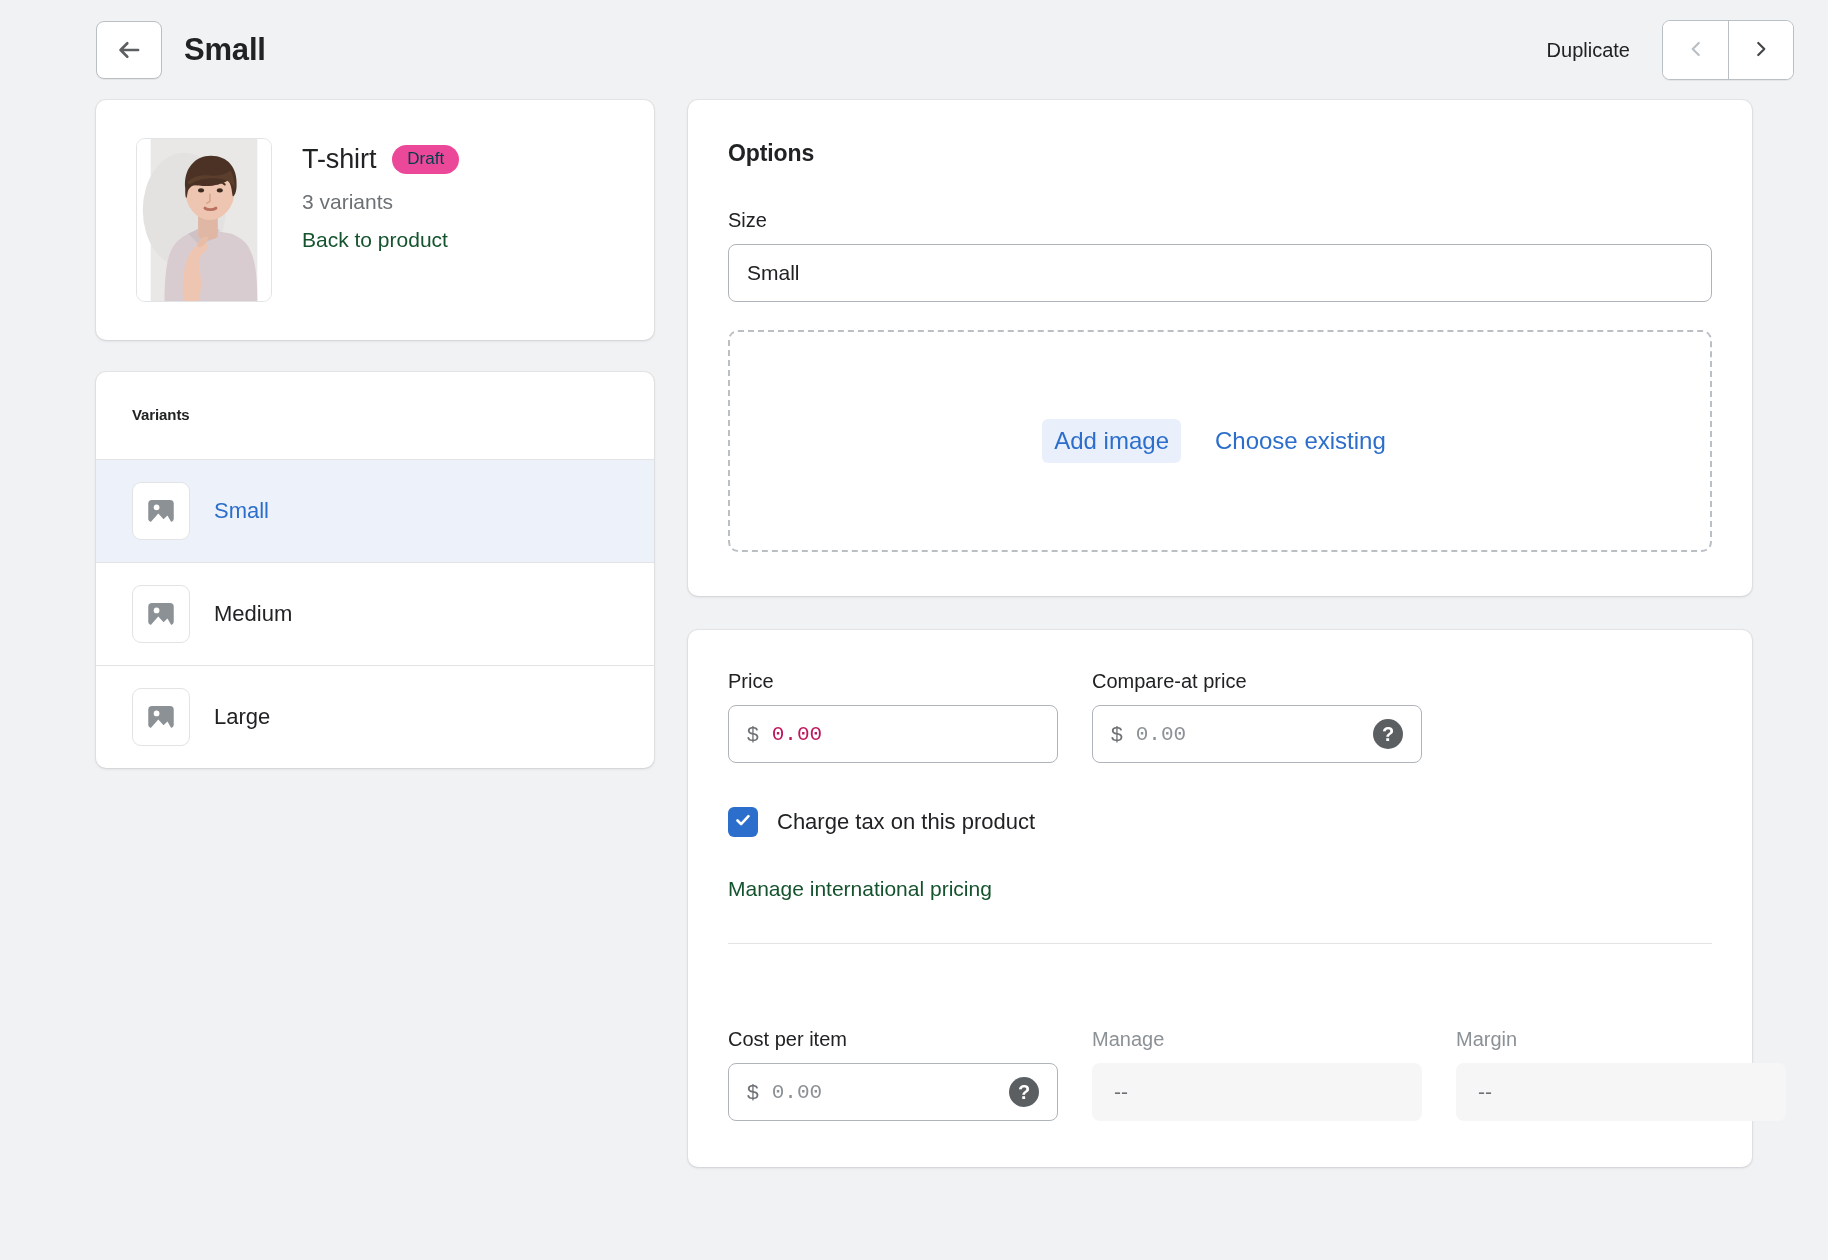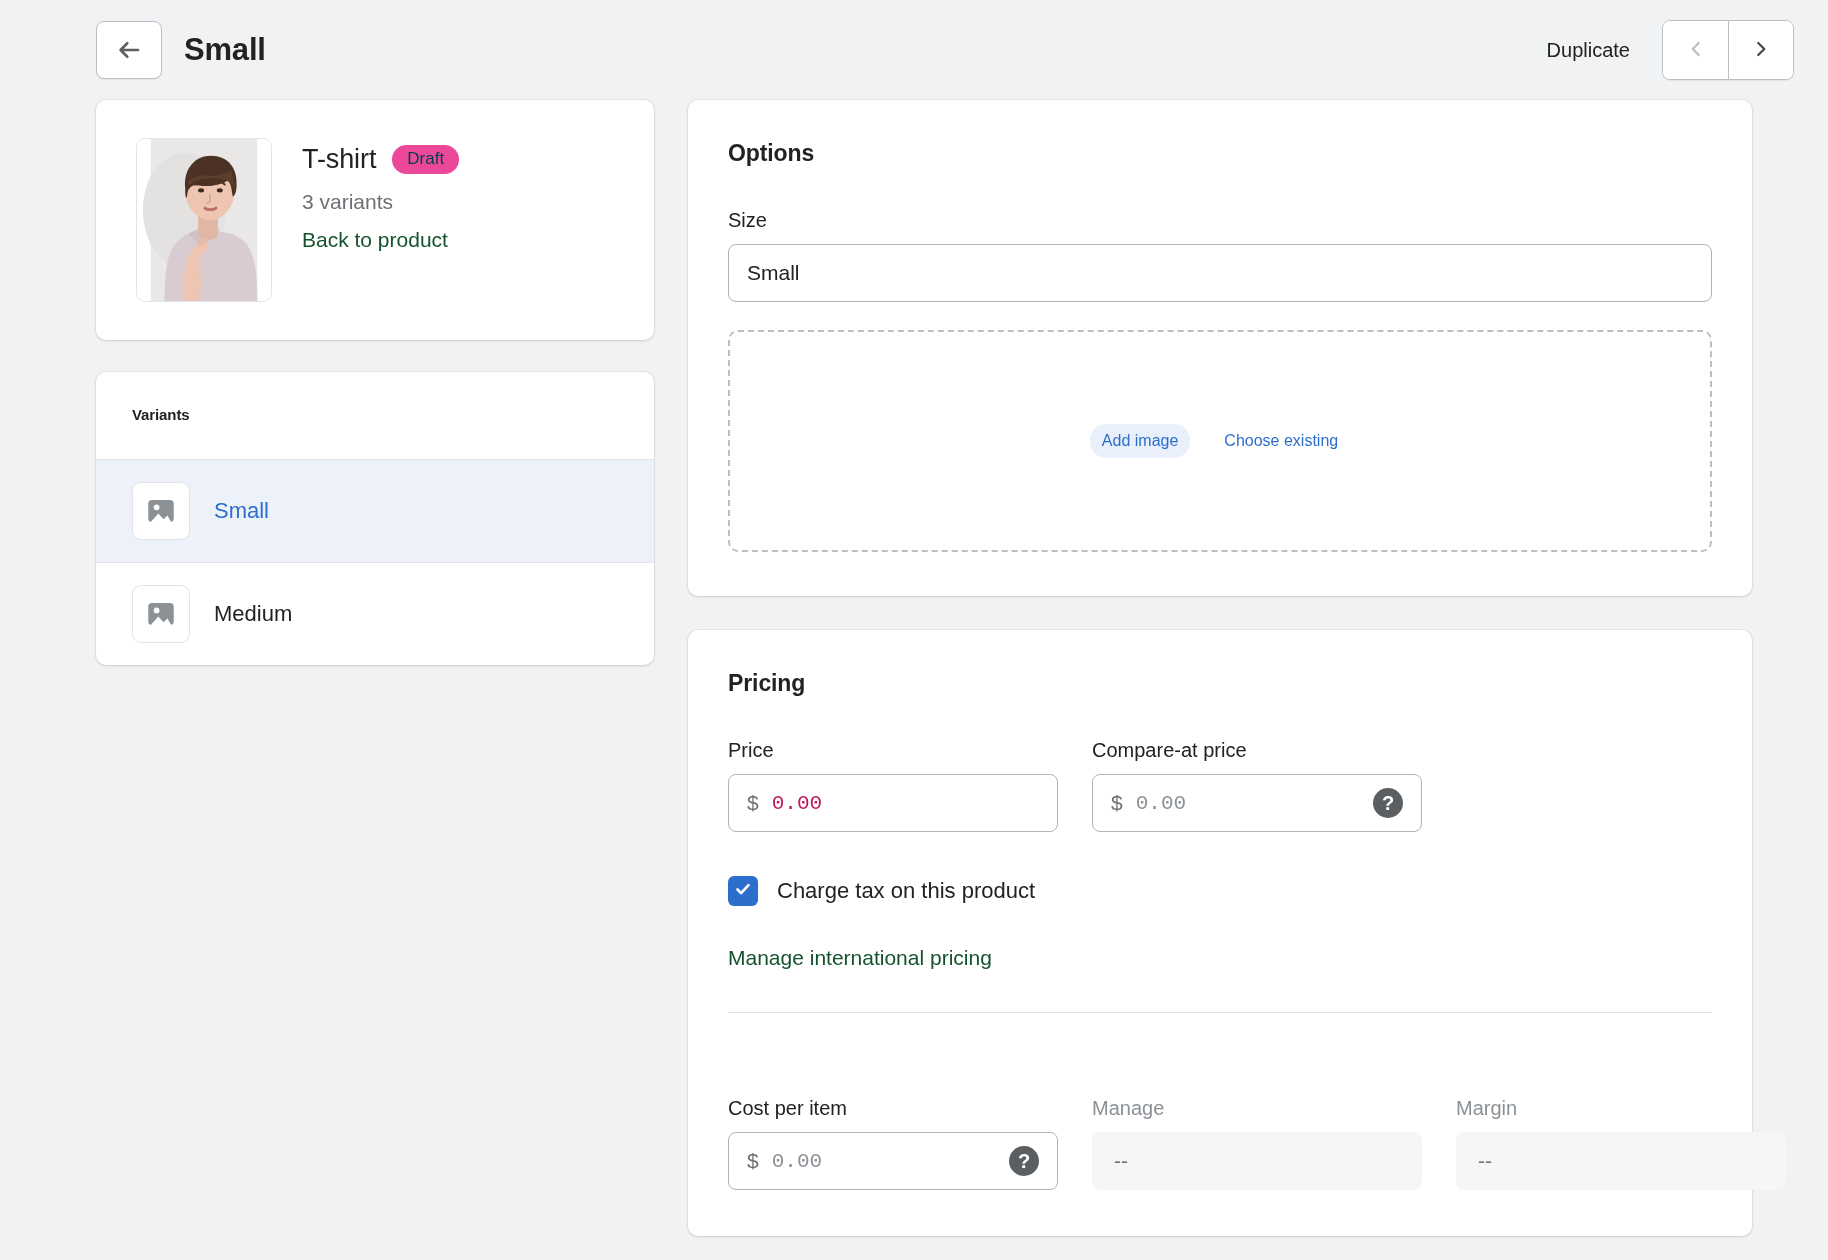--- a/index.html
+++ b/index.html
@@ -223,27 +223,27 @@
     height: 222px;
     border: 2px dashed #babfc4;
     border-radius: 10px;
     display: flex;
     align-items: center;
     justify-content: center;
     gap: 22px;
   }
   .btn-plain {
     font-family: inherit;
-    font-size: 16px;
+    font-size: 24px;
     color: #2c6ecb;
     background: none;
     border: none;
     cursor: pointer;
     padding: 8px 12px;
-    border-radius: 16px;
+    border-radius: 6px;
   }
   .btn-plain.hovered { background: #eaf0fb; }
 
   
   .pricing-card { margin-top: 34px; }
 
   .field-grid {
     display: flex;
     gap: 34px;
   }
@@ -436,20 +436,30 @@
         <span class="variant-thumb">
           <svg width="34" height="34" viewBox="0 0 20 20">
             <rect x="2.5" y="3.5" width="15" height="13" rx="2.2" fill="#8c9196"></rect>
             <circle cx="7.4" cy="7.9" r="1.7" fill="#ffffff"></circle>
             <path d="M4 16.5l4.4-5 3.1 3.4 2.3-2.2 2.2 3.8z" fill="#ffffff"></path>
           </svg>
         </span>
         <span class="variant-label">Medium</span>
       </div>
 
+      <div class="variant-row">
+        <span class="variant-thumb">
+          <svg width="34" height="34" viewBox="0 0 20 20">
+            <rect x="2.5" y="3.5" width="15" height="13" rx="2.2" fill="#8c9196"></rect>
+            <circle cx="7.4" cy="7.9" r="1.7" fill="#ffffff"></circle>
+            <path d="M4 16.5l4.4-5 3.1 3.4 2.3-2.2 2.2 3.8z" fill="#ffffff"></path>
+          </svg>
+        </span>
+        <span class="variant-label">Large</span>
+      </div>
     </div>
   </div>
 
   <div class="col-right">
 
     <div class="card">
       <div class="section">
         <div class="section-title">Options</div>
 
         <label class="field-label">Size</label>
@@ -457,21 +467,20 @@
 
         <div class="dropzone">
           <button class="btn-plain hovered">Add image</button>
           <button class="btn-plain">Choose existing</button>
         </div>
       </div>
     </div>
 
     <div class="card pricing-card">
       <div class="section">
-        <div class="section-title">Pricing</div>
 
         <div class="field-grid">
           <div class="field-col">
             <label class="field-label">Price</label>
             <div class="money-input">
               <span class="currency">$</span>
               <input class="money-field" type="text" value="0.00" style="">
             </div>
           </div>
 

